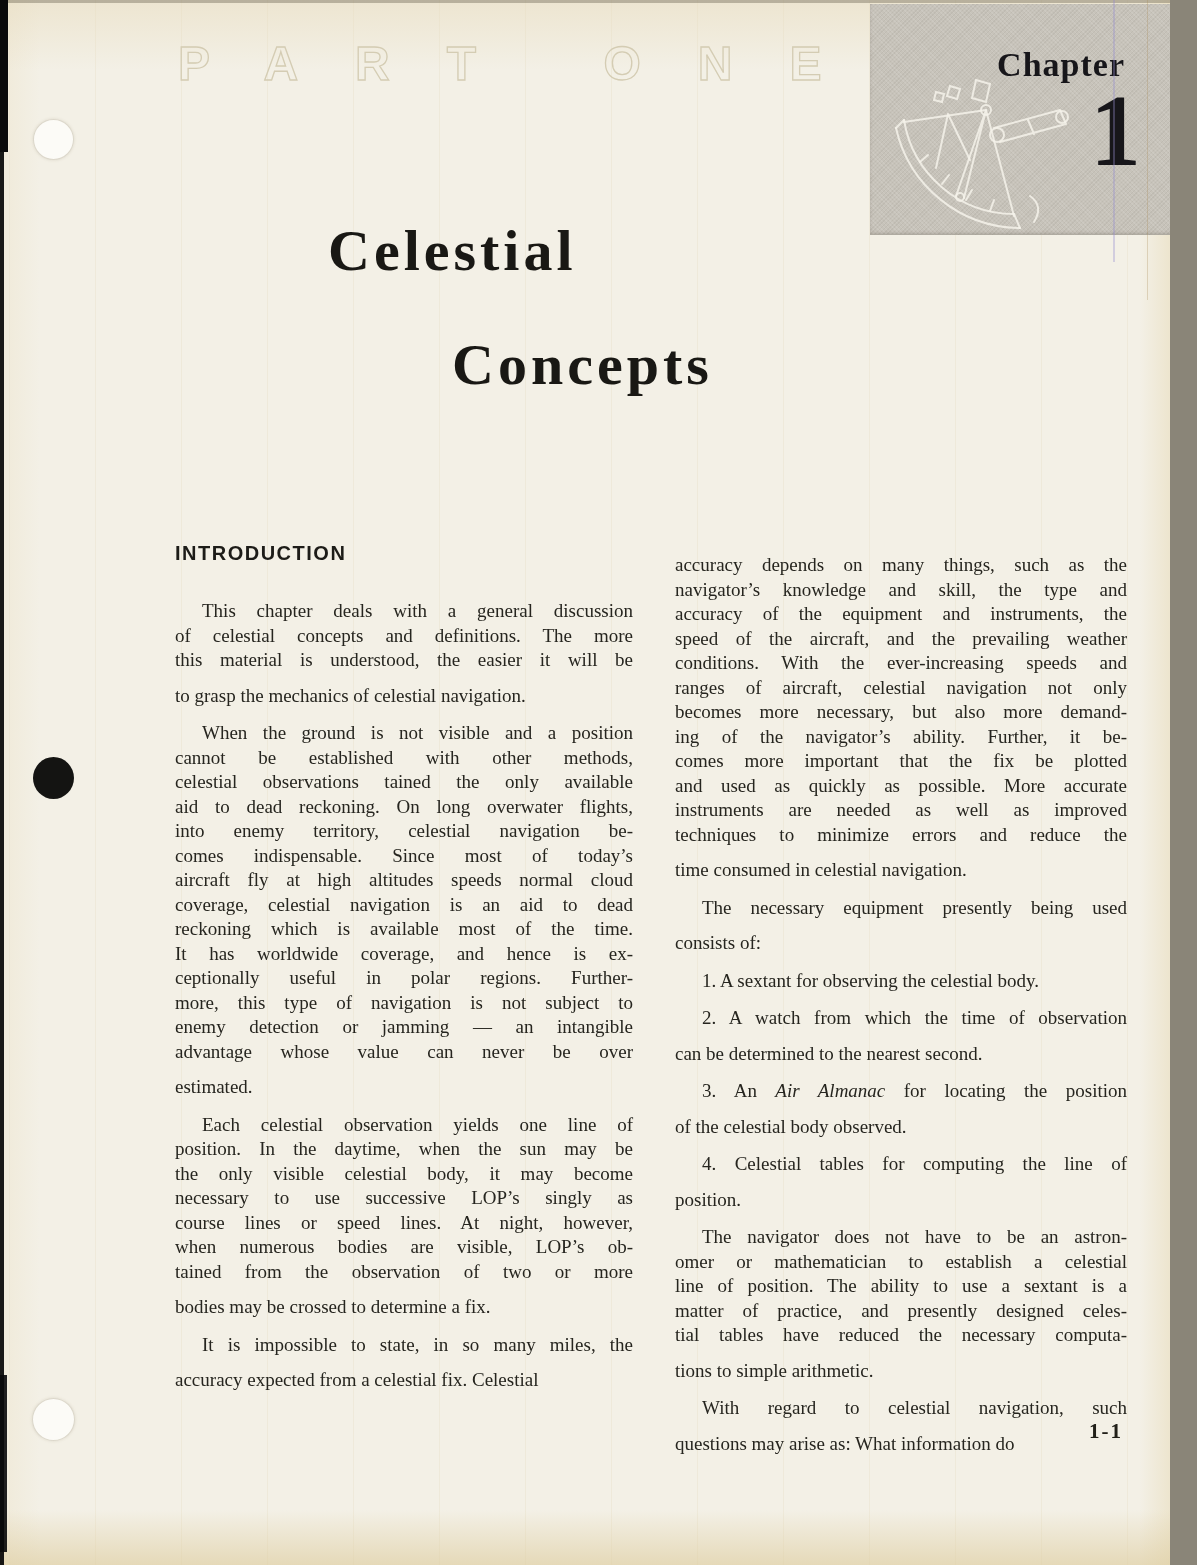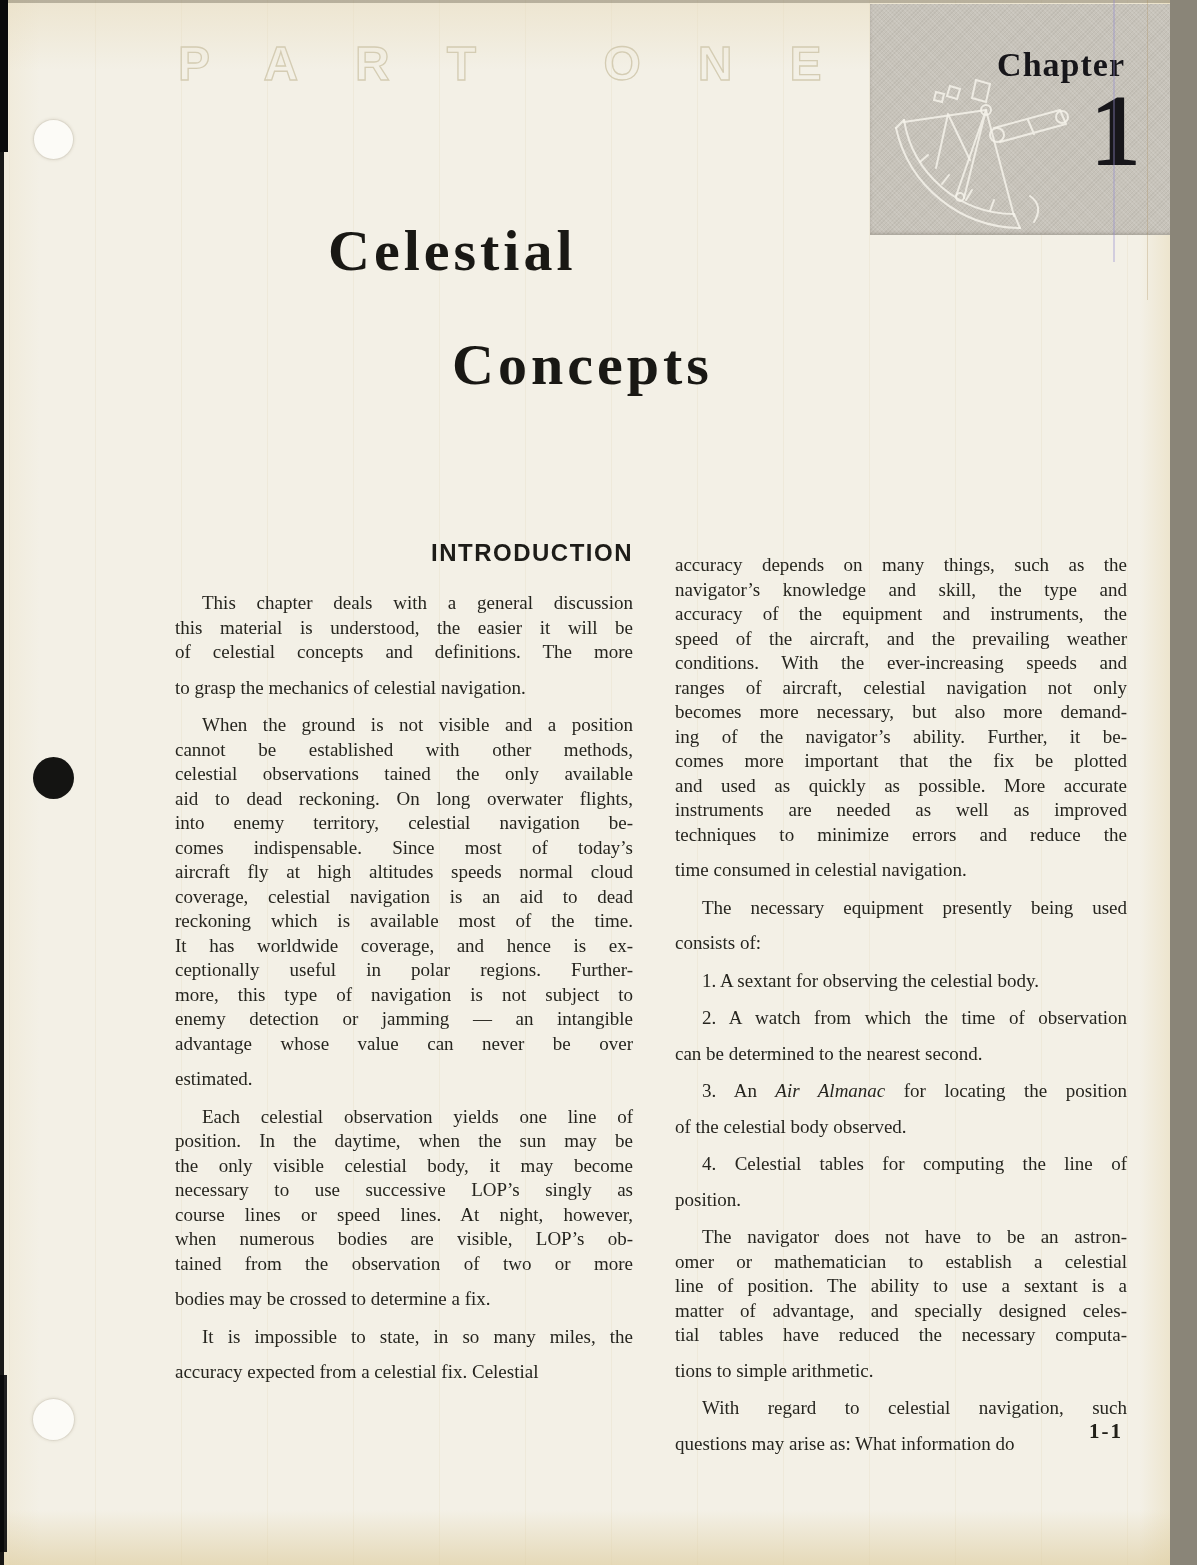--- a/index.html
+++ b/index.html
@@ -67,22 +67,22 @@
   }
   .title-line1 { left:328px; top:222px; }
   .title-line2 { left:452px; top:336px; }
 
   
   .column { position:absolute; font-size:19px; line-height:24.5px; }
   .col-left  { left:175px; top:543px; width:458px; }
   .col-right { left:675px; top:553px; width:452px; }
   .col-heading {
     font-family:"Liberation Sans", sans-serif; font-weight:bold;
-    font-size:24px; line-height:20px; letter-spacing:1.5px; text-align:right;
-    color:#1d1c18; margin-bottom:28px;
+    font-size:20px; line-height:20px; letter-spacing:1.5px; text-align:left;
+    color:#1d1c18; margin-bottom:36px;
   }
   .para + .para { margin-top:13px; }
   .line { text-align:justify; text-align-last:justify; }
   .line.last { text-align-last:left;margin-top:11px; }
   .para.indent .line:first-child { text-indent:27px; }
 
   .page-number {
     position:absolute; left:1089px; top:1419px;
     font-weight:bold; font-size:21px; letter-spacing:2px; color:#222019;
   }
@@ -128,22 +128,22 @@
   <div class="scan-line-a"></div>
   <div class="scan-line-b"></div>
 
   <div class="title-line1">Celestial</div>
   <div class="title-line2">Concepts</div>
 
   <div class="column col-left" id="col-left">
     <div class="col-heading">INTRODUCTION</div>
   <div class="para indent">
         <div class="line">This chapter deals with a general discussion</div>
+        <div class="line">of celestial concepts and definitions. The more</div>
         <div class="line">this material is understood, the easier it will be</div>
-        <div class="line">of celestial concepts and definitions. The more</div>
         <div class="line last">to grasp the mechanics of celestial navigation.</div>
       </div>
       <div class="para indent">
         <div class="line">When the ground is not visible and a position</div>
         <div class="line">cannot be established with other methods,</div>
         <div class="line">celestial observations tained the only available</div>
         <div class="line">aid to dead reckoning. On long overwater flights,</div>
         <div class="line">into enemy territory, celestial navigation be-</div>
         <div class="line">comes indispensable. Since most of today’s</div>
         <div class="line">aircraft fly at high altitudes speeds normal cloud</div>
@@ -204,21 +204,21 @@
         <div class="line last">of the celestial body observed.</div>
       </div>
       <div class="para indent">
         <div class="line">4. Celestial tables for computing the line of</div>
         <div class="line last">position.</div>
       </div>
       <div class="para indent">
         <div class="line">The navigator does not have to be an astron-</div>
         <div class="line">omer or mathematician to establish a celestial</div>
         <div class="line">line of position. The ability to use a sextant is a</div>
-        <div class="line">matter of advantage, and specially designed celes-</div>
+        <div class="line">matter of practice, and presently designed celes-</div>
         <div class="line">tial tables have reduced the necessary computa-</div>
         <div class="line last">tions to simple arithmetic.</div>
       </div>
       <div class="para indent">
         <div class="line">With regard to celestial navigation, such</div>
         <div class="line last">questions may arise as: What information do</div>
       </div>
     </div>
 
   <div class="page-number">1-1</div>

